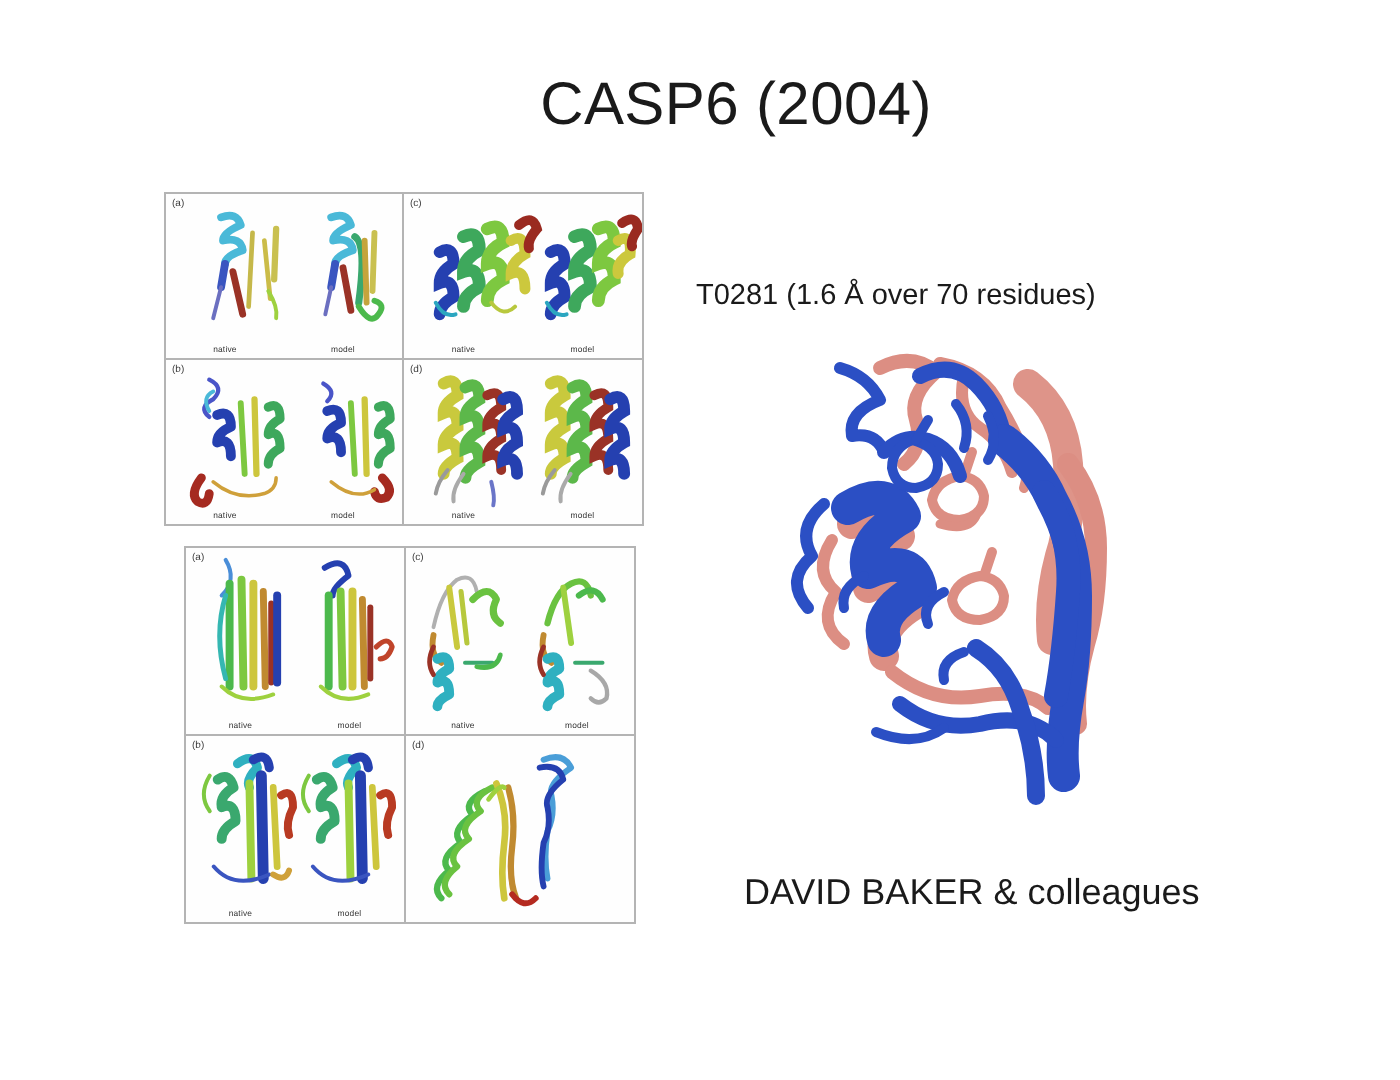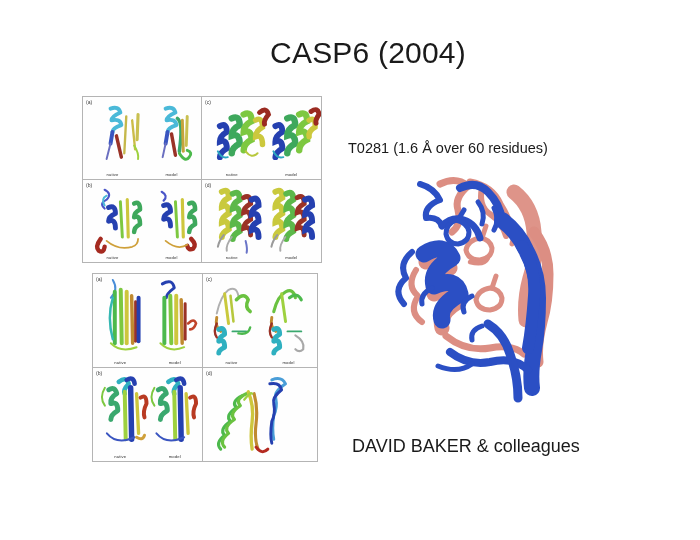--- a/index.html
+++ b/index.html
@@ -34,21 +34,21 @@
   .caption-top {
     position: absolute;
     left: 348px;
     top: 140px;
     font-size: 14.5px;
     color: #1a1a1a;
     white-space: nowrap;
   }
   .caption-bottom {
     position: absolute;
-    left: 352px;
+    left: 372px;
     top: 436px;
     font-size: 18px;
     color: #1a1a1a;
     white-space: nowrap;
   }
 
   
   .figure-grid {
     position: absolute;
     box-sizing: border-box;
@@ -364,21 +364,21 @@
         </g>
       </svg>
     </div>
     <div class="struct-captions">
       <span></span>
       <span></span>
     </div>
   </div>
 </div>
 
-<div class="caption-top">T0281 (1.6 Å over 60 residues)</div>
+<div class="caption-top">T0281 (1.6 Å over 70 residues)</div>
 
 <div id="superposition">
   <svg viewBox="0 0 214 238" preserveAspectRatio="xMidYMid meet">
     <g fill="none" stroke-linecap="round" stroke-linejoin="round">
 
       <path d="M54 18 q16 -8 28 2 q-14 12 -10 24 q4 14 -6 22" stroke="#dc8e83" stroke-width="7"></path>
       <path d="M84 16 q22 4 30 22 q10 16 14 32" stroke="#dc8e83" stroke-width="7"></path>
       <path d="M128 26 q18 14 20 40 q2 28 -4 46 q-6 22 -4 42" stroke="#dc8e83" stroke-width="15" opacity="0.95"></path>
       <path d="M40 96 q18 -10 24 6 q-20 12 -16 26 q20 -10 24 8 q-20 12 -16 26" stroke="#dc8e83" stroke-width="15"></path>
       <path d="M30 104 q-10 16 2 26 q-10 16 4 26" stroke="#dc8e83" stroke-width="6"></path>

